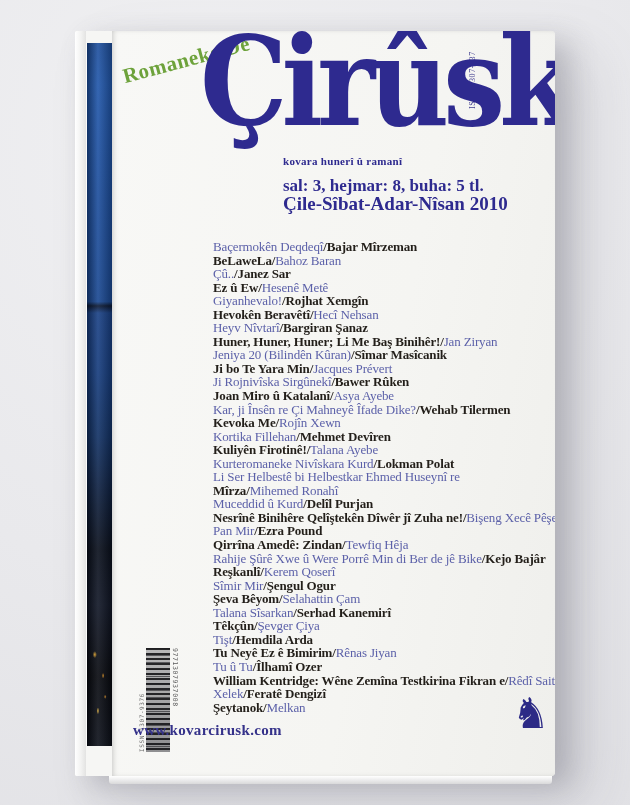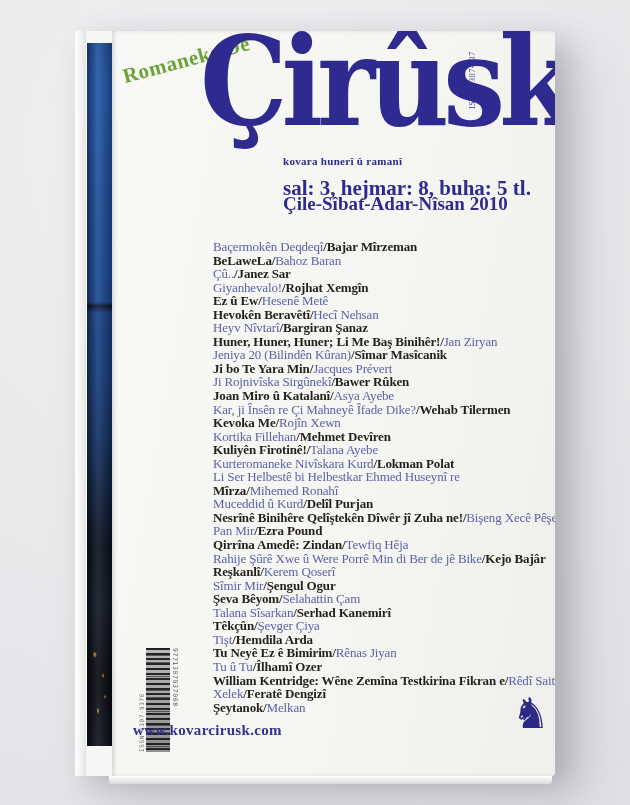--- a/index.html
+++ b/index.html
@@ -59,21 +59,21 @@
     letter-spacing:-6px;color:var(--title-navy,#2e2a8f);
     transform:scaleY(1.12);transform-origin:top left;
     font-family:"DejaVu Serif", serif;
   }
   .subtitle{
     position:absolute;left:171px;top:124px;
     font-size:11px;font-weight:700;color:var(--title-navy,#2e2a8f);letter-spacing:.3px;
   }
   .issue-line{
     position:absolute;left:171px;top:145px;
-    font-size:21px;font-weight:700;color:var(--title-navy,#2e2a8f);
+    font-size:17px;font-weight:700;color:var(--title-navy,#2e2a8f);
   }
   .date-line{
     position:absolute;left:171px;top:162px;
     font-size:19px;font-weight:700;color:var(--title-navy,#2e2a8f);
   }
   .contents{position:absolute;left:101px;top:209px;width:345px;}
   .line{height:13.55px;line-height:13.55px;white-space:nowrap;font-size:13px;letter-spacing:-0.15px;}
   .t-dark{color:var(--list-dark,#231f1a);font-weight:700;}
   .t-blue{color:var(--list-blue,#5c61a9);font-weight:400;}
   .slash{color:var(--list-dark,#231f1a);font-weight:700;}
@@ -118,22 +118,22 @@
     <div class="banner">Romaneke De</div>
     <div class="issn-top">ISSN 1307-637</div>
     <h1 class="title">Çirûsk</h1>
     <div class="subtitle">kovara hunerî û ramanî</div>
     <div class="issue-line">sal: 3, hejmar: 8, buha: 5 tl.</div>
     <div class="date-line">Çile-Sîbat-Adar-Nîsan 2010</div>
     <div class="contents" id="contents">
         <div class="line"><span class="t-blue">Baçermokên Deqdeqî</span><span class="slash">/</span><span class="t-dark">Bajar Mîrzeman</span></div>
         <div class="line"><span class="t-dark">BeLaweLa</span><span class="slash">/</span><span class="t-blue">Bahoz Baran</span></div>
         <div class="line"><span class="t-blue">Çû..</span><span class="slash">/</span><span class="t-dark">Janez Sar</span></div>
+        <div class="line"><span class="t-dark">Ez û Ew</span><span class="slash">/</span><span class="t-blue">Hesenê Metê</span></div>
         <div class="line"><span class="t-blue">Giyanhevalo!</span><span class="slash">/</span><span class="t-dark">Rojhat Xemgîn</span></div>
-        <div class="line"><span class="t-dark">Ez û Ew</span><span class="slash">/</span><span class="t-blue">Hesenê Metê</span></div>
         <div class="line"><span class="t-dark">Hevokên Beravêtî</span><span class="slash">/</span><span class="t-blue">Hecî Nehsan</span></div>
         <div class="line"><span class="t-blue">Heyv Nîvtarî</span><span class="slash">/</span><span class="t-dark">Bargiran Şanaz</span></div>
         <div class="line"><span class="t-dark">Huner, Huner, Huner; Li Me Baş Binihêr!</span><span class="slash">/</span><span class="t-blue">Jan Ziryan</span></div>
         <div class="line"><span class="t-blue">Jeniya 20 (Bilindên Kûran)</span><span class="slash">/</span><span class="t-dark">Sîmar Masîcanik</span></div>
         <div class="line"><span class="t-dark">Ji bo Te Yara Min</span><span class="slash">/</span><span class="t-blue">Jacques Prévert</span></div>
         <div class="line"><span class="t-blue">Ji Rojnivîska Sirgûnekî</span><span class="slash">/</span><span class="t-dark">Bawer Rûken</span></div>
         <div class="line"><span class="t-dark">Joan Miro û Katalanî</span><span class="slash">/</span><span class="t-blue">Asya Ayebe</span></div>
         <div class="line"><span class="t-blue">Kar, ji Însên re Çi Mahneyê Îfade Dike?</span><span class="slash">/</span><span class="t-dark">Wehab Tilermen</span></div>
         <div class="line"><span class="t-dark">Kevoka Me</span><span class="slash">/</span><span class="t-blue">Rojîn Xewn</span></div>
         <div class="line"><span class="t-blue">Kortika Fillehan</span><span class="slash">/</span><span class="t-dark">Mehmet Devîren</span></div>

